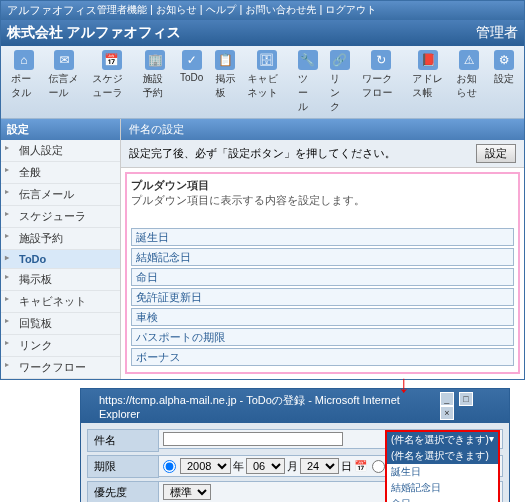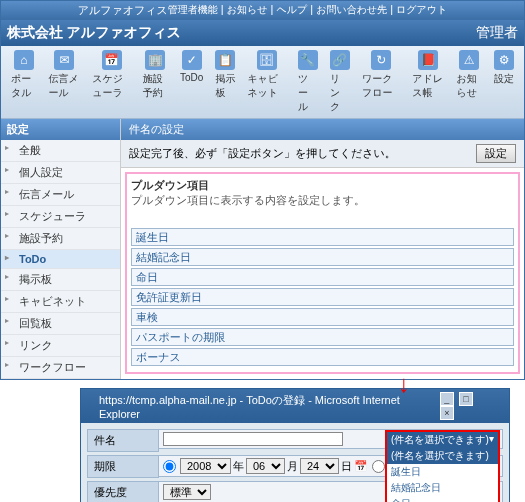--- a/index.html
+++ b/index.html
@@ -1,20 +1,20 @@
 <!DOCTYPE html>
 <html><head>
 <meta charset="utf-8">
 <style>
   * { margin: 0; padding: 0; box-sizing: border-box; }
   body { font-family: "MS PGothic", sans-serif; font-size: 11px; background: #fff; width: 525px; }
   
   
   .top-window { border: 1px solid #3a6ea5; }
-  .header-bar { background: linear-gradient(#5a8ec8, #3a6ea5); color: #fff; padding: 2px 6px; display: flex; justify-content: center; font-size: 11px; }
+  .header-bar { background: linear-gradient(#5a8ec8, #3a6ea5); color: #fff; padding: 2px 6px; display: flex; justify-content: flex-start; font-size: 11px; }
   .header-links a { color: #fff; text-decoration: none; font-size: 10px; }
   .company-bar { background: linear-gradient(#4a7eb8, #2a5e95); color: #fff; padding: 4px 6px; display: flex; justify-content: space-between; align-items: center; font-family: Liberation Serif, serif; }
   .company-bar .title { font-size: 14px; font-weight: bold; }
   .company-bar .admin { font-size: 14px; }
   
   .toolbar { background: linear-gradient(#e8f0f8, #c8d8e8); border-bottom: 1px solid #a0b8d0; display: flex; padding: 2px 4px; }
   .tool-item { display: flex; flex-direction: column; align-items: center; padding: 2px 6px; cursor: pointer; font-size: 10px; color: #333; }
   .tool-icon { width: 20px; height: 20px; background: #6a9ed8; border-radius: 3px; margin-bottom: 2px; display: flex; align-items: center; justify-content: center; color: #fff; font-size: 12px; }
   
   .main-area { display: flex; }
@@ -125,22 +125,22 @@
       </div>
       <div class="tool-item">
         <div class="tool-icon">⚙</div>
         <span>設定</span>
       </div>
     </div>
   <div class="main-area">
     <div class="sidebar">
       <div class="sidebar-header">設定</div>
       <div id="sidebar-items">
+          <div class="sidebar-item">個人設定</div>
           <div class="sidebar-item">全般</div>
-          <div class="sidebar-item">個人設定</div>
           <div class="sidebar-item">伝言メール</div>
           <div class="sidebar-item">スケジューラ</div>
           <div class="sidebar-item">施設予約</div>
           <div class="sidebar-item selected">ToDo</div>
           <div class="sidebar-item">掲示板</div>
           <div class="sidebar-item">キャビネット</div>
           <div class="sidebar-item">回覧板</div>
           <div class="sidebar-item">リンク</div>
           <div class="sidebar-item">ワークフロー</div>
         </div>

